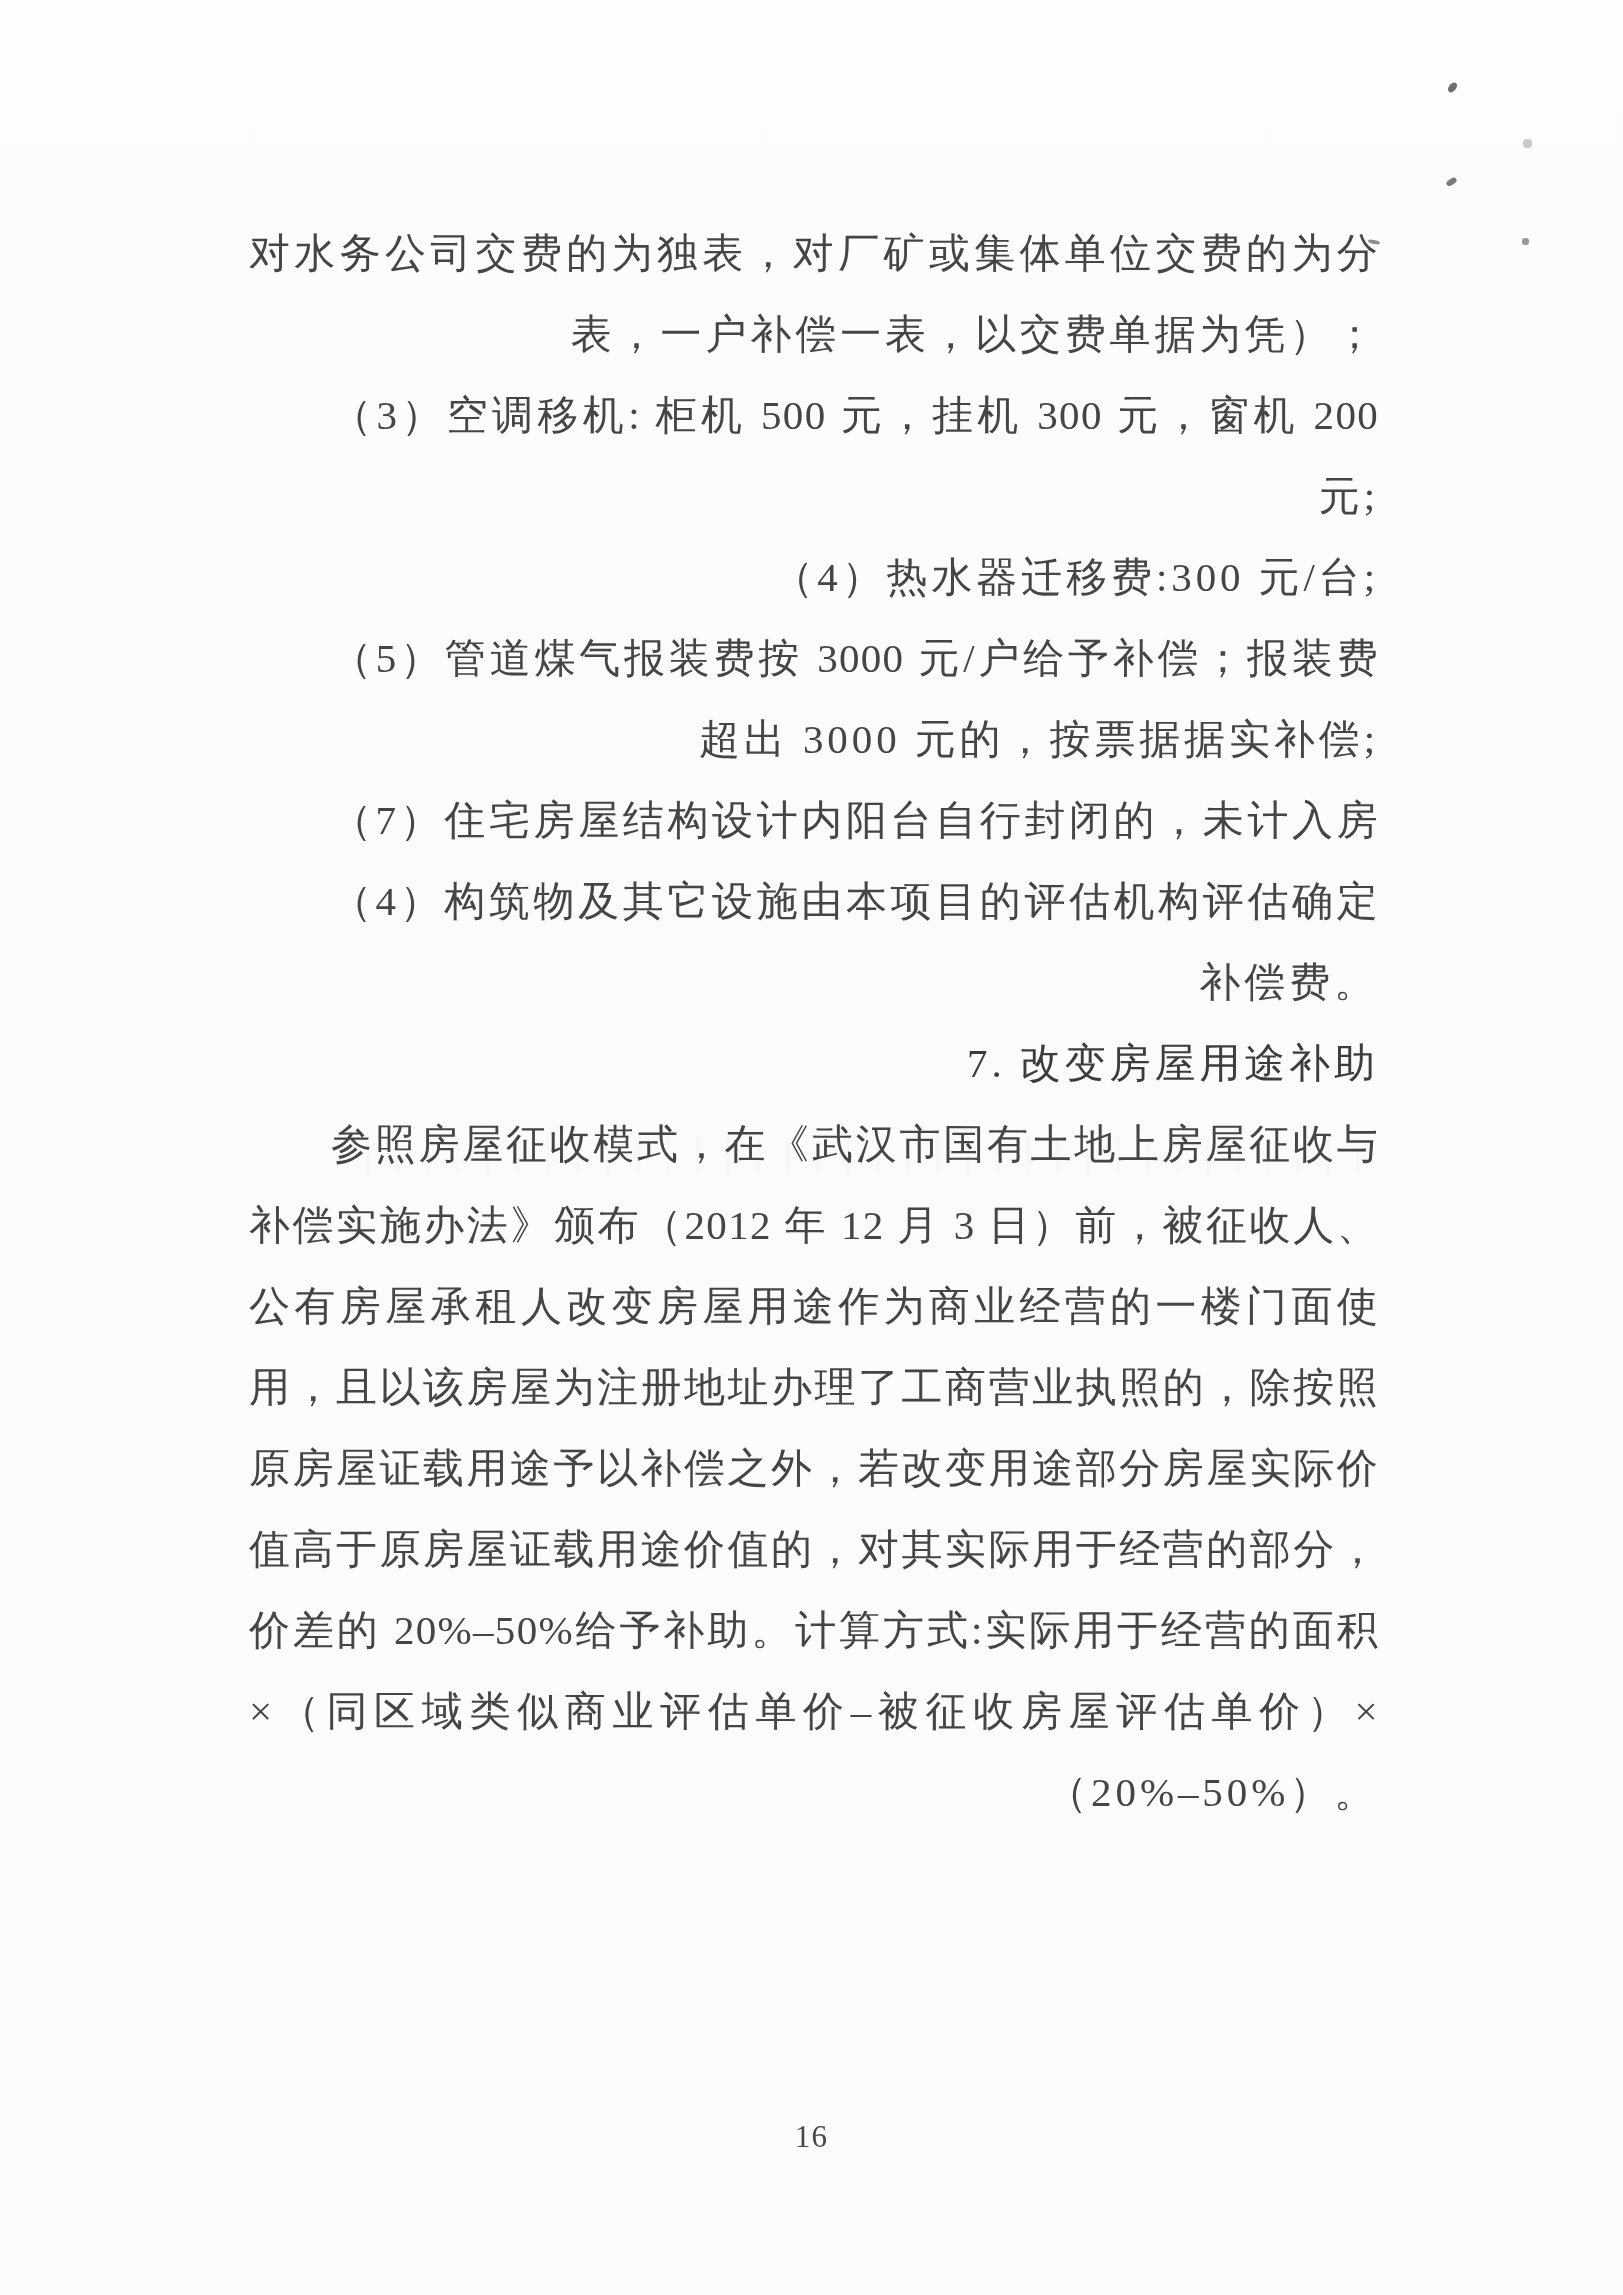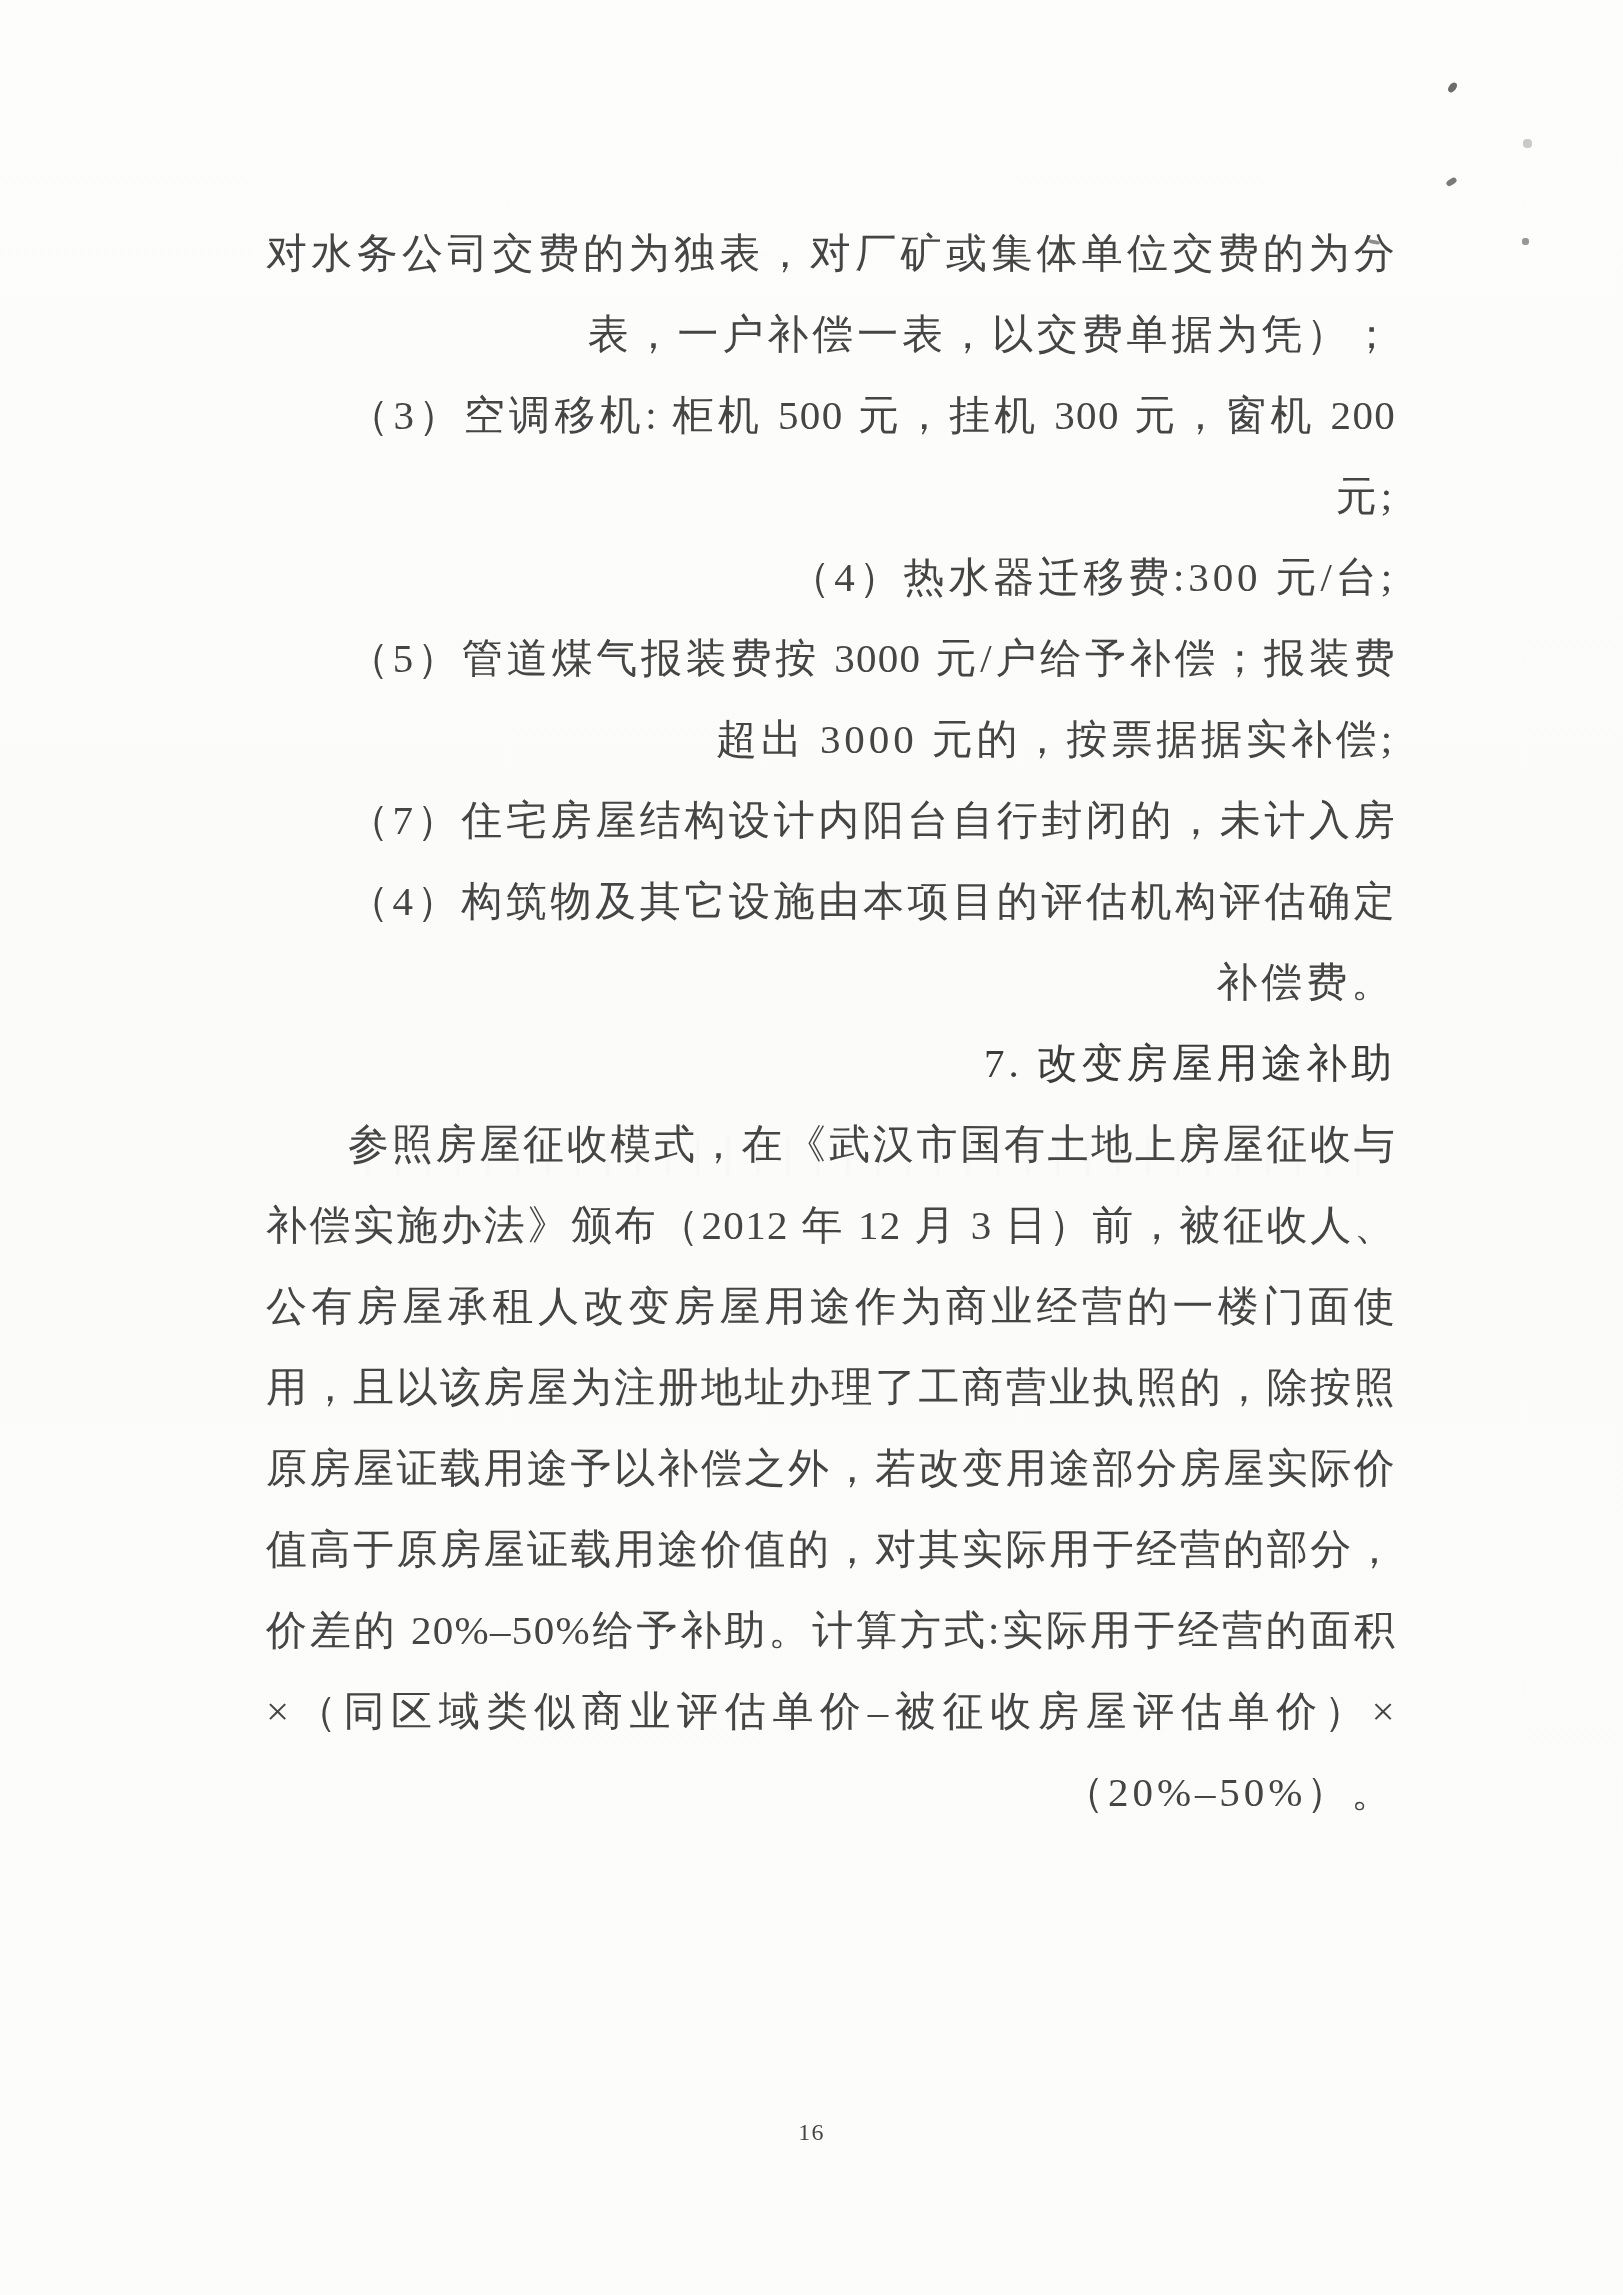--- a/index.html
+++ b/index.html
@@ -22,21 +22,20 @@
   }
   .text-block {
     position: absolute;
     left: 249px;
     top: 213px;
     width: 1130px;
     color: #454545;
     font-size: 41px;
     line-height: 81px;
     text-align: left;
-    margin-left: 17px;
   }
   .line {
     letter-spacing: 3.9px;
     text-align: right;
   }
   .line.justify {
     letter-spacing: 1.3px;
     text-align: justify;
     text-align-last: justify;
     text-justify: inter-character;
@@ -47,21 +46,21 @@
   .line.bold {
     font-weight: normal;
     color: #3c3c3c;
   }
   .page-number {
     position: absolute;
     left: 0;
     right: 0;
     top: 2119px;
     text-align: center;
-    font-size: 24px;
+    font-size: 31px;
     color: #474747;
     letter-spacing: 1.3px;
   }
   
   .speck {
     position: absolute;
     border-radius: 45%;
   }
   .speck-1 { left: 1449px; top: 82px; width: 7.2px; height: 11px; background: #6d6d6b; transform: rotate(38deg); }
   .speck-2 { left: 1523px; top: 139px; width: 9.2px; height: 8.5px; background: #c9c9c5; }

